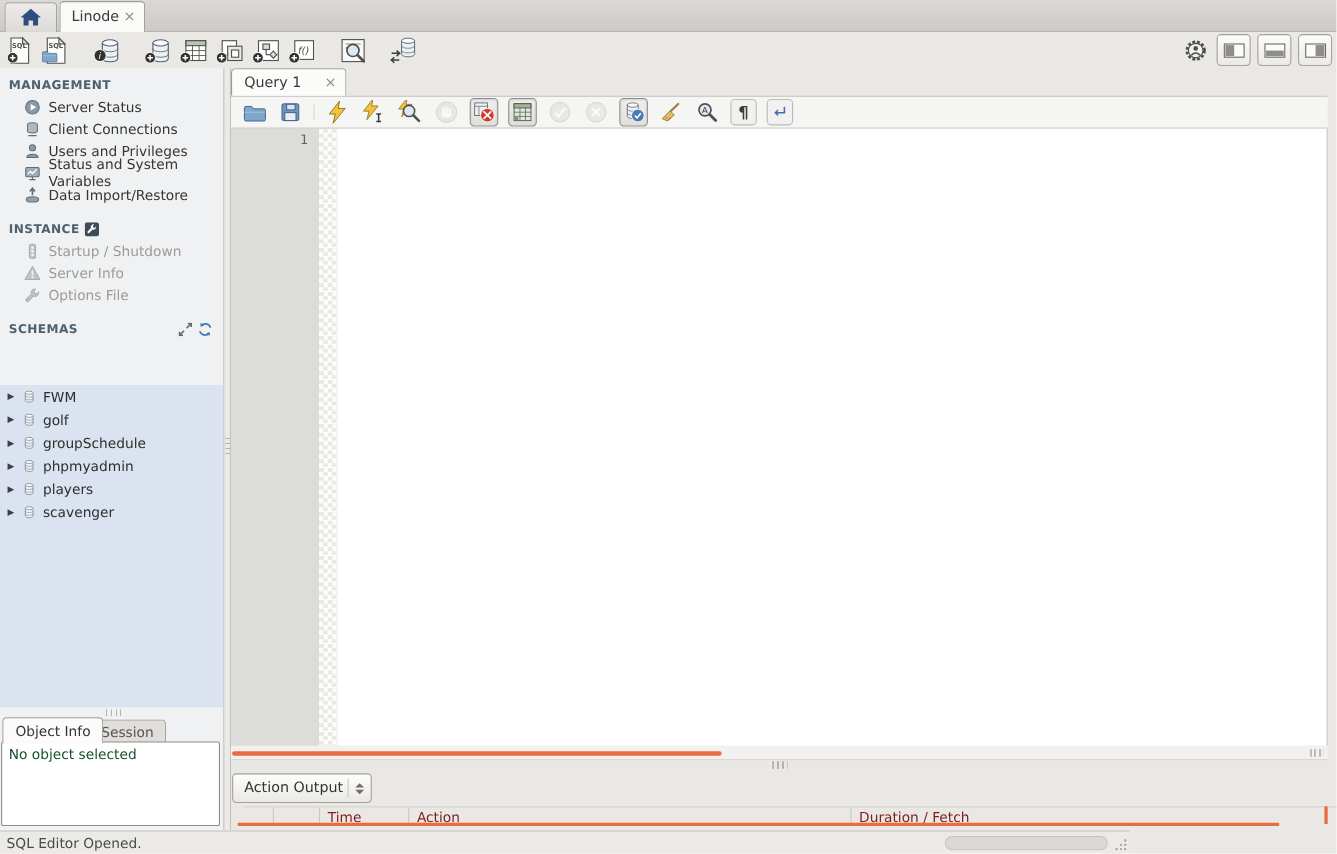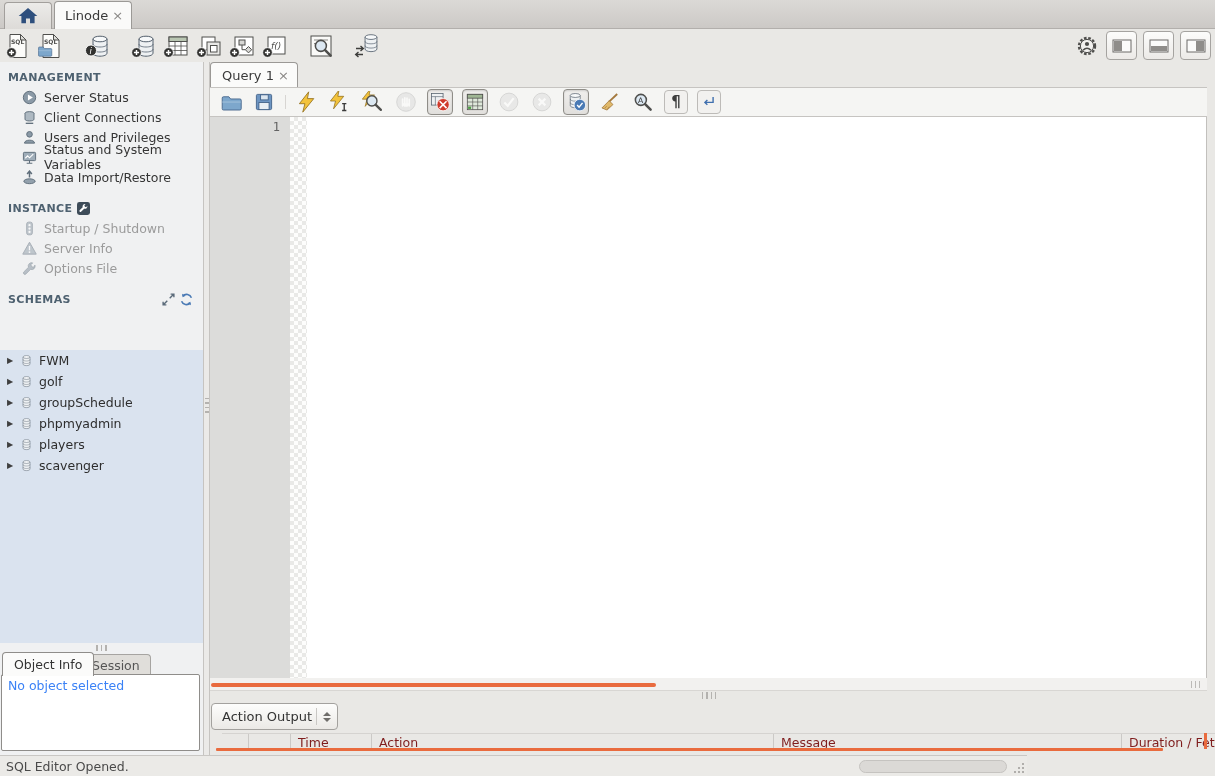--- a/index.html
+++ b/index.html
@@ -54,33 +54,33 @@
   .sb-grip{position:absolute;left:96px;top:583px;width:14px;height:6px;
     background:repeating-linear-gradient(90deg,#b4b2af 0 1.5px,transparent 1.5px 4.5px);}
   .sb-tabs{position:absolute;left:0;top:590px;width:203px;height:23px;}
   .sb-tab{position:absolute;border-radius:4px 4px 0 0;font-size:12.5px;display:flex;
     align-items:center;justify-content:center;cursor:default;}
   .sb-tab.active{left:2px;top:0;height:23px;padding:0 11px;background:#fbfbfa;
     border:1px solid #8f8d8a;border-bottom:none;color:#333;z-index:2;}
   .sb-tab.inactive{left:81px;top:2px;height:21px;padding:0 10px;background:#e0deda;
     border:1px solid #a6a4a1;border-bottom:none;color:#555;}
   .sb-info{position:absolute;left:1px;top:612px;width:199px;height:77px;background:#fff;
-    border:1px solid #8f8d8a;border-radius:2px;font-size:12.5px;color:#3b82f6;padding:3px 6px;box-sizing:border-box;}
+    border:1px solid #8f8d8a;border-radius:2px;font-size:12.5px;color:#14532d;padding:3px 6px;box-sizing:border-box;}
 
   
   .v-div{position:absolute;left:203px;top:62px;width:7px;height:693px;background:#ebeae8;
     border-left:1px solid #c6c4c1;border-right:1px solid #c6c4c1;box-sizing:border-box;}
   .v-div .grip{position:absolute;left:1px;top:336px;width:4px;height:16px;
     background:repeating-linear-gradient(#b4b2af 0 1.5px,transparent 1.5px 4.5px);}
 
   
   .main{position:absolute;left:210px;top:62px;width:997px;height:693px;}
   .q-tab{position:absolute;left:0;top:0;height:25px;padding:0 8px 0 11px;
     background:#fbfbfa;border:1px solid #9b9996;border-bottom:none;border-radius:4px 4px 0 0;
-    display:flex;align-items:center;gap:4px;font-size:13px;color:#3a3a3a;z-index:2;box-sizing:border-box;}
+    display:flex;align-items:center;gap:21px;font-size:13px;color:#3a3a3a;z-index:2;box-sizing:border-box;}
   .e-toolbar{position:absolute;left:0;top:25px;width:997px;height:30px;background:#f5f5f3;
     border-top:1px solid #c6c4c1;border-bottom:1px solid #c6c4c1;box-sizing:border-box;
     display:flex;align-items:center;gap:9px;padding-left:9px;}
   .eico{width:24px;height:24px;display:flex;align-items:center;justify-content:center}
   .eico.dis{opacity:.42;filter:grayscale(1)}
   .tgl{width:26px;height:26px;border:1px solid #8f8d88;border-radius:4px;
     background:linear-gradient(#f0efed,#e1dfdc);box-shadow:inset 0 1px 2px rgba(0,0,0,.14);
     display:flex;align-items:center;justify-content:center;box-sizing:border-box;}
   .tgl-lite{width:24px;height:24px;border:1px solid #bdbbb8;border-radius:4px;
     background:#f2f1ef;display:flex;align-items:center;justify-content:center;box-sizing:border-box;}
@@ -649,23 +649,20 @@
       </div>
     <div class="ao-col" style="width:42px">
         <span></span>
       </div>
     <div class="ao-col" style="width:81px">
         <span>Time</span>
       </div>
     <div class="ao-col" style="width:402px">
         <span>Action</span>
       </div>
-    <div class="ao-col" style="width:348px">
-        <span>Message</span>
-      </div>
     <div class="ao-col" style="flex:1;border-right:none">
         <span>Duration / Fetch</span>
       </div>
   </div>
   <div class="ao-orange"></div>
   <div class="ao-vthumb"></div>
 </div>
 
 <div class="statusbar">
   <span class="txt">SQL Editor Opened.</span>

